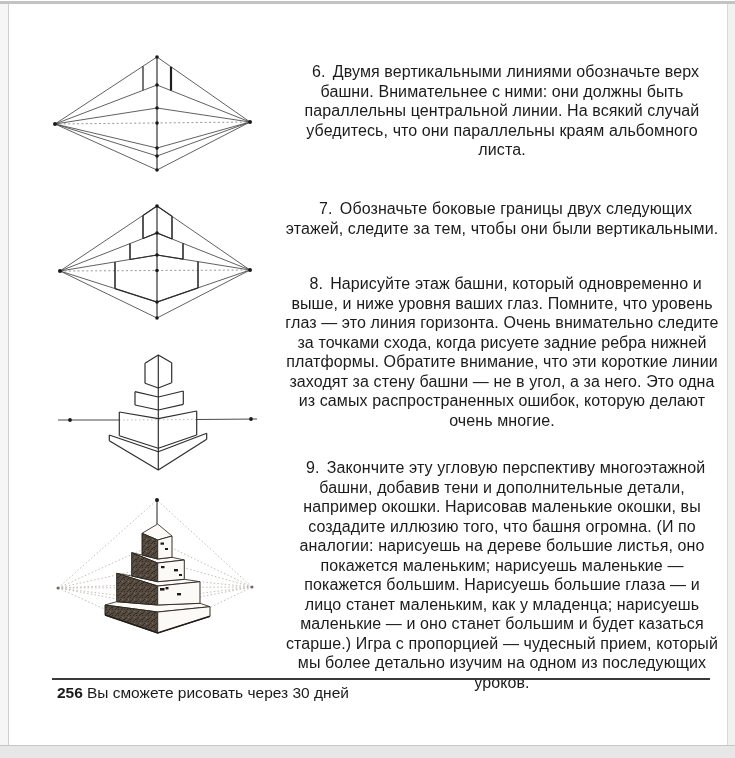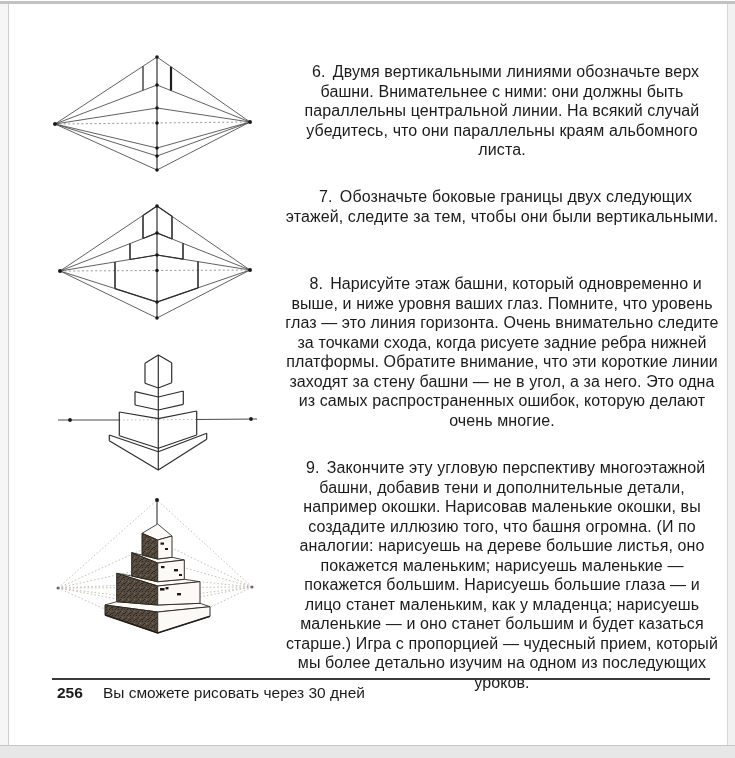--- a/index.html
+++ b/index.html
@@ -17,28 +17,28 @@
   .edge-left-margin{position:absolute;left:0;top:4px;width:8px;height:742px;background:#f6f6f6;}
   .edge-bottom{position:absolute;left:0;right:0;bottom:0;height:12px;background:#e7e7e7;border-top:1px solid #c6c6c6;}
 
   .figure{position:absolute;}
   .text-col p{
     position:absolute;left:268px;width:436px;margin:16px;
     font-size:16px;line-height:19.5px;letter-spacing:0.1px;text-align:center;
   }
   .pnum{display:inline-block;width:28px;}
   #para-6{top:46px;}
-  #para-7{top:171px;}
+  #para-7{top:183px;}
   #para-8{top:258px;}
   #para-9{top:442px;}
 
   .footer-rule{position:absolute;left:52px;top:678px;width:658px;height:2px;background:#3a3a3a;}
   .footer-text{position:absolute;left:57px;top:684px;font-size:15.5px;line-height:18px;}
   .footer-text .pageno{font-weight:bold;margin-top:40px;}
-  .footer-text .booktitle{margin-left:20px;font-weight:normal;}
+  .footer-text .booktitle{margin-left:4px;font-weight:normal;}
 </style>
 </head>
 <body>
 
 <div class="edge-left-margin"></div>
 <div class="edge-right-margin"></div>
 <div class="edge-top"></div>
 <div class="edge-left"></div>
 <div class="edge-right"></div>
 <div class="edge-bottom"></div>

